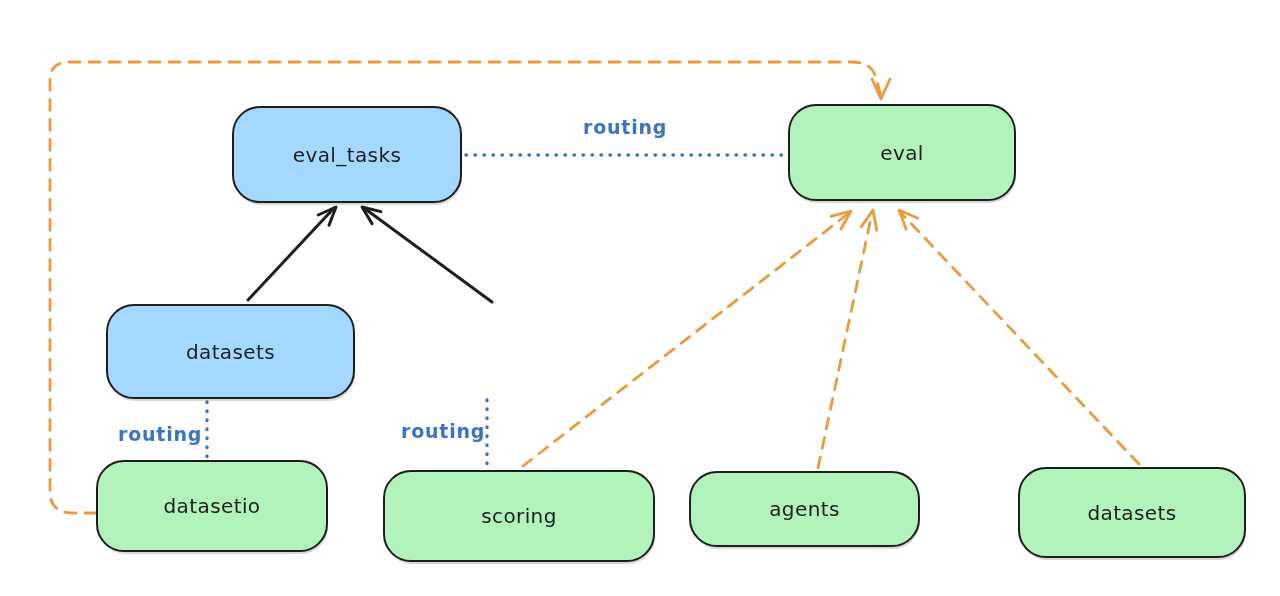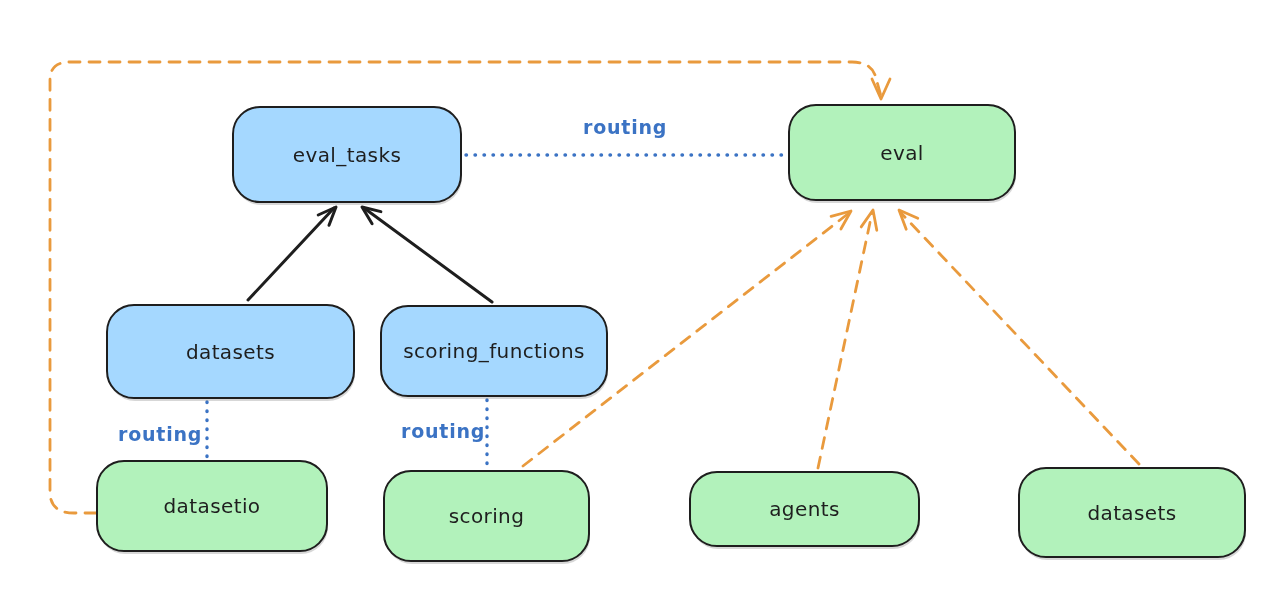--- a/index.html
+++ b/index.html
@@ -80,25 +80,24 @@
       <path class="orange-head" d="M906.2 229.3 L899 210 L917.8 218.3"></path>
     </g>
   </svg>
 
   <div class="node blue" style="left:232px;top:106px;width:230px;height:97px">eval_tasks</div>
 
   <div class="node green" style="left:788px;top:104px;width:228px;height:97px">eval</div>
 
   <div class="node blue" style="left:106px;top:304px;width:249px;height:95px">datasets</div>
 
-  <div class="node blue" style="left:380px;top:305px;width:228px;height:92px">scoring_functions</div>
 
   <div class="node green" style="left:96px;top:460px;width:232px;height:92px">datasetio</div>
 
-  <div class="node green" style="left:383px;top:470px;width:207px;height:92px">scoring</div>
+  <div class="node green" style="left:383px;top:470px;width:272px;height:92px">scoring</div>
 
   <div class="node green" style="left:689px;top:471px;width:231px;height:76px">agents</div>
 
   <div class="node green" style="left:1018px;top:467px;width:228px;height:91px">datasets</div>
 
   <div class="edge-label" style="left:583px;top:116px">routing</div>
 
   <div class="edge-label" style="left:118px;top:423px">routing</div>
 
   <div class="edge-label" style="left:401px;top:420px">routing</div>

